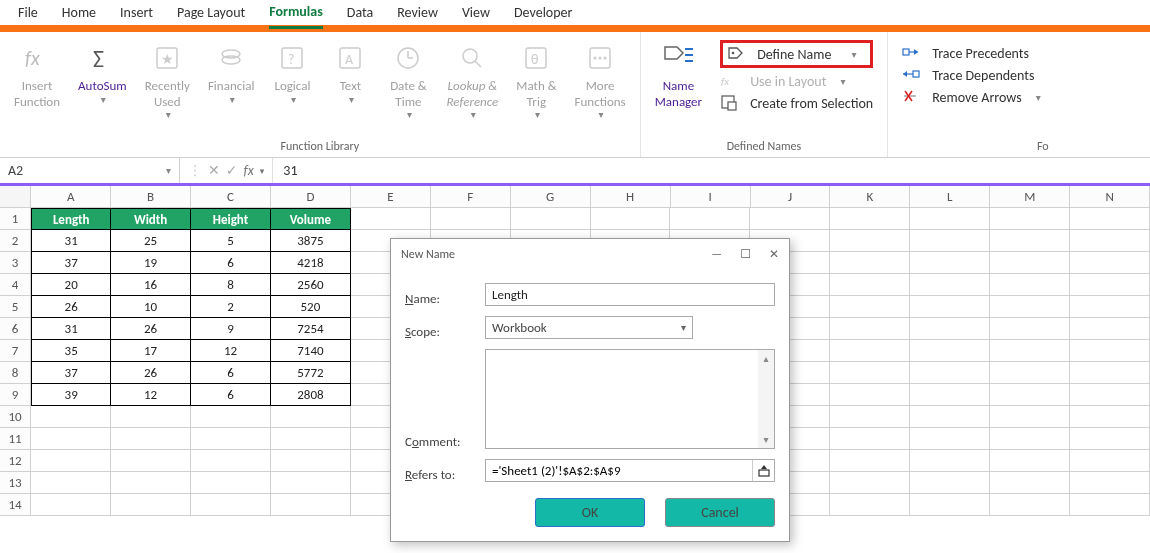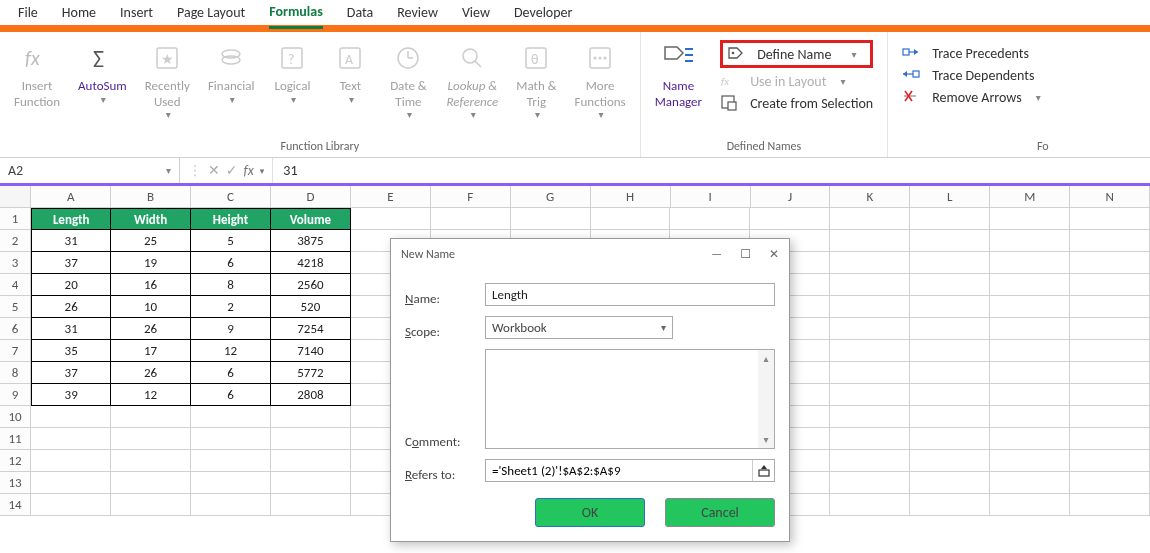--- a/index.html
+++ b/index.html
@@ -49,28 +49,28 @@
   
   
   .dialog { position:absolute; left:390px; top:238px; width:400px; background:#fff; border:1px solid #999; box-shadow: 3px 3px 10px rgba(0,0,0,0.25); }
   .dialog-title { display:flex; align-items:center; justify-content:space-between; padding:8px 10px; font-size:12px; color:#555; }
   .dialog-title .wnd-btns { display:flex; gap:18px; color:#666; }
   .dialog-body { padding: 6px 14px 14px 14px; }
   .dlg-row { display:flex; align-items:flex-end; margin-bottom:10px;margin-top:8px; }
   .dlg-row .lbl { width: 80px; font-size:13px; color:#444; }
   .dlg-row .lbl u { text-decoration: underline; }
   .dlg-input { flex:1; border:1px solid #aaa; padding:3px 6px; font-size:13px; color:#222; background:#fff; }
-  .dlg-select { width: 188px; border:1px solid #aaa; padding:3px 6px; font-size:13px; display:flex; justify-content:space-between; align-items:center; }
+  .dlg-select { width: 208px; border:1px solid #aaa; padding:3px 6px; font-size:13px; display:flex; justify-content:space-between; align-items:center; }
   .dlg-textarea { flex:1; height:100px; border:1px solid #aaa; position:relative; }
   .dlg-textarea .scroll { position:absolute; right:0; top:0; bottom:0; width:16px; background:#f4f4f4; display:flex; flex-direction:column; justify-content:space-between; align-items:center; color:#888; font-size:10px; padding:2px 0;}
   .refers-wrap { flex:1; display:flex; border:1px solid #aaa; }
   .refers-wrap input { flex:1; border:none; padding:3px 6px; font-size:13px; outline:none; }
   .refers-wrap .pick { width:22px; display:flex; align-items:center; justify-content:center; border-left:1px solid #ccc; }
   .dlg-buttons { display:flex; justify-content:flex-end; gap:20px; padding-top:6px; }
-  .dlg-btn { width:110px; padding:5px 0; text-align:center; border:1px solid #888; background:#22c55e; font-size:14px; border-radius:3px; }
+  .dlg-btn { width:110px; padding:5px 0; text-align:center; border:1px solid #888; background:#14b8a6; font-size:14px; border-radius:3px; }
   .dlg-btn.primary { border:1.5px solid #2a6fc9; }
   
   
   svg { display:block; }
 </style>
 </head>
 <body>
 
 <div class="tabs">
   <div class="tab">File</div>

